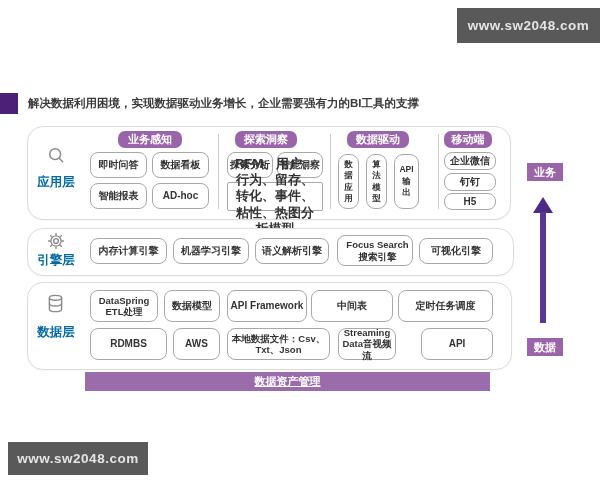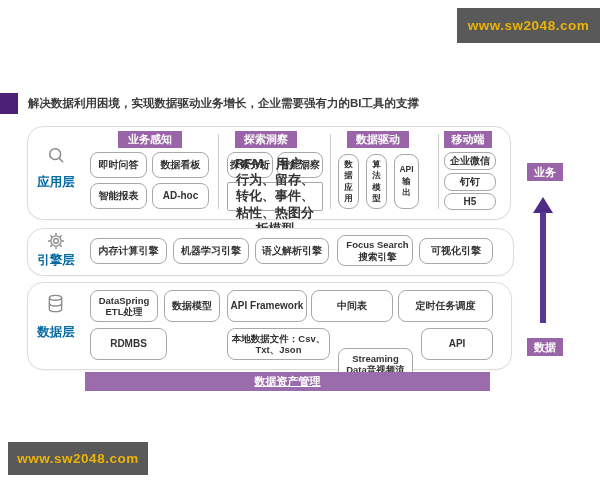--- a/index.html
+++ b/index.html
@@ -1,35 +1,35 @@
 <!DOCTYPE html>
 <html><head>
 <meta charset="utf-8">
 <style>
   html,body{margin:0;padding:0;background:#fff;}
   .canvas{
     position:relative;width:600px;height:480px;background:#ffffff;overflow:hidden;
     font-family:"Liberation Sans","DejaVu Sans",sans-serif;color:#2f2f2f;
   }
   .wm{
-    position:absolute;background:#595959;color:#eab308;font-weight:bold;
+    position:absolute;background:#595959;color:#e5e5e5;font-weight:bold;
     font-size:13.5px;display:flex;align-items:center;justify-content:center;
     letter-spacing:.5px;
   }
   .title-square{position:absolute;left:0;top:93px;width:18px;height:21px;background:#4d2077;}
   .page-title{position:absolute;left:28px;top:96px;font-size:11.5px;font-weight:bold;color:#3a3a3a;}
   .layer{
     position:absolute;background:#fff;border:1px solid #dcdcdc;border-radius:16px;
     box-shadow:0 1px 2px rgba(0,0,0,.04);
   }
   .layer-label{position:absolute;font-size:12.5px;font-weight:bold;color:#0369a1;text-align:center;}
   .icon{position:absolute;}
   .hdr{
     position:absolute;background:#9a64a8;color:#fff;font-size:11px;font-weight:bold;
-    display:flex;align-items:center;justify-content:center;height:17px;
+    display:flex;align-items:center;justify-content:center;height:17px;border-radius:7px;
   }
   .box{
     position:absolute;background:#fff;border:1px solid #a8a8a8;border-radius:8px;
     display:flex;align-items:center;justify-content:center;text-align:center;
     font-size:10px;font-weight:bold;color:#333;white-space:pre-line;line-height:1.2;
     padding:1px 2px;box-sizing:border-box;
   }
   .box.small{font-size:9.5px;}
   .box.tiny{font-size:13px;line-height:1.25;border-radius:2px;}
   .box.vert{font-size:8.5px;line-height:1.35;border-radius:9px;}
@@ -133,23 +133,24 @@
   <div class="layer-label" style="left:26px;top:324px;width:60px;">数据层</div>
 
   <div class="box small" style="left:90px;top:290px;width:68px;height:32px;">DataSpring
 ETL处理</div>
   <div class="box" style="left:164px;top:290px;width:56px;height:32px;">数据模型</div>
   <div class="box" style="left:227px;top:290px;width:80px;height:32px;">API Framework</div>
   <div class="box" style="left:311px;top:290px;width:82px;height:32px;">中间表</div>
   <div class="box" style="left:398px;top:290px;width:95px;height:32px;">定时任务调度</div>
 
   <div class="box" style="left:90px;top:328px;width:77px;height:32px;">RDMBS</div>
+  <div class="box" style="left:173px;top:328px;width:47px;height:32px;">AWS</div>
   <div class="box small" style="left:227px;top:328px;width:103px;height:32px;">本地数据文件：Csv、
 Txt、Json</div>
-  <div class="box small" style="left:338px;top:328px;width:75px;height:32px;margin-top:20px;">Streaming
+  <div class="box small" style="left:338px;top:328px;width:58px;height:32px;">Streaming
 Data音视频流</div>
   <div class="box" style="left:421px;top:328px;width:72px;height:32px;">API</div>
 
   <div class="footer-bar" style="left:85px;top:372px;width:405px;height:19px;">数据资产管理</div>
 
   <div class="side-badge" style="left:527px;top:163px;width:36px;height:18px;">业务</div>
   <div class="arrow-head" style="left:533px;top:197px;"></div>
   <div class="arrow-shaft" style="left:540px;top:212px;width:6px;height:111px;"></div>
   <div class="side-badge" style="left:527px;top:338px;width:36px;height:18px;">数据</div>
 

